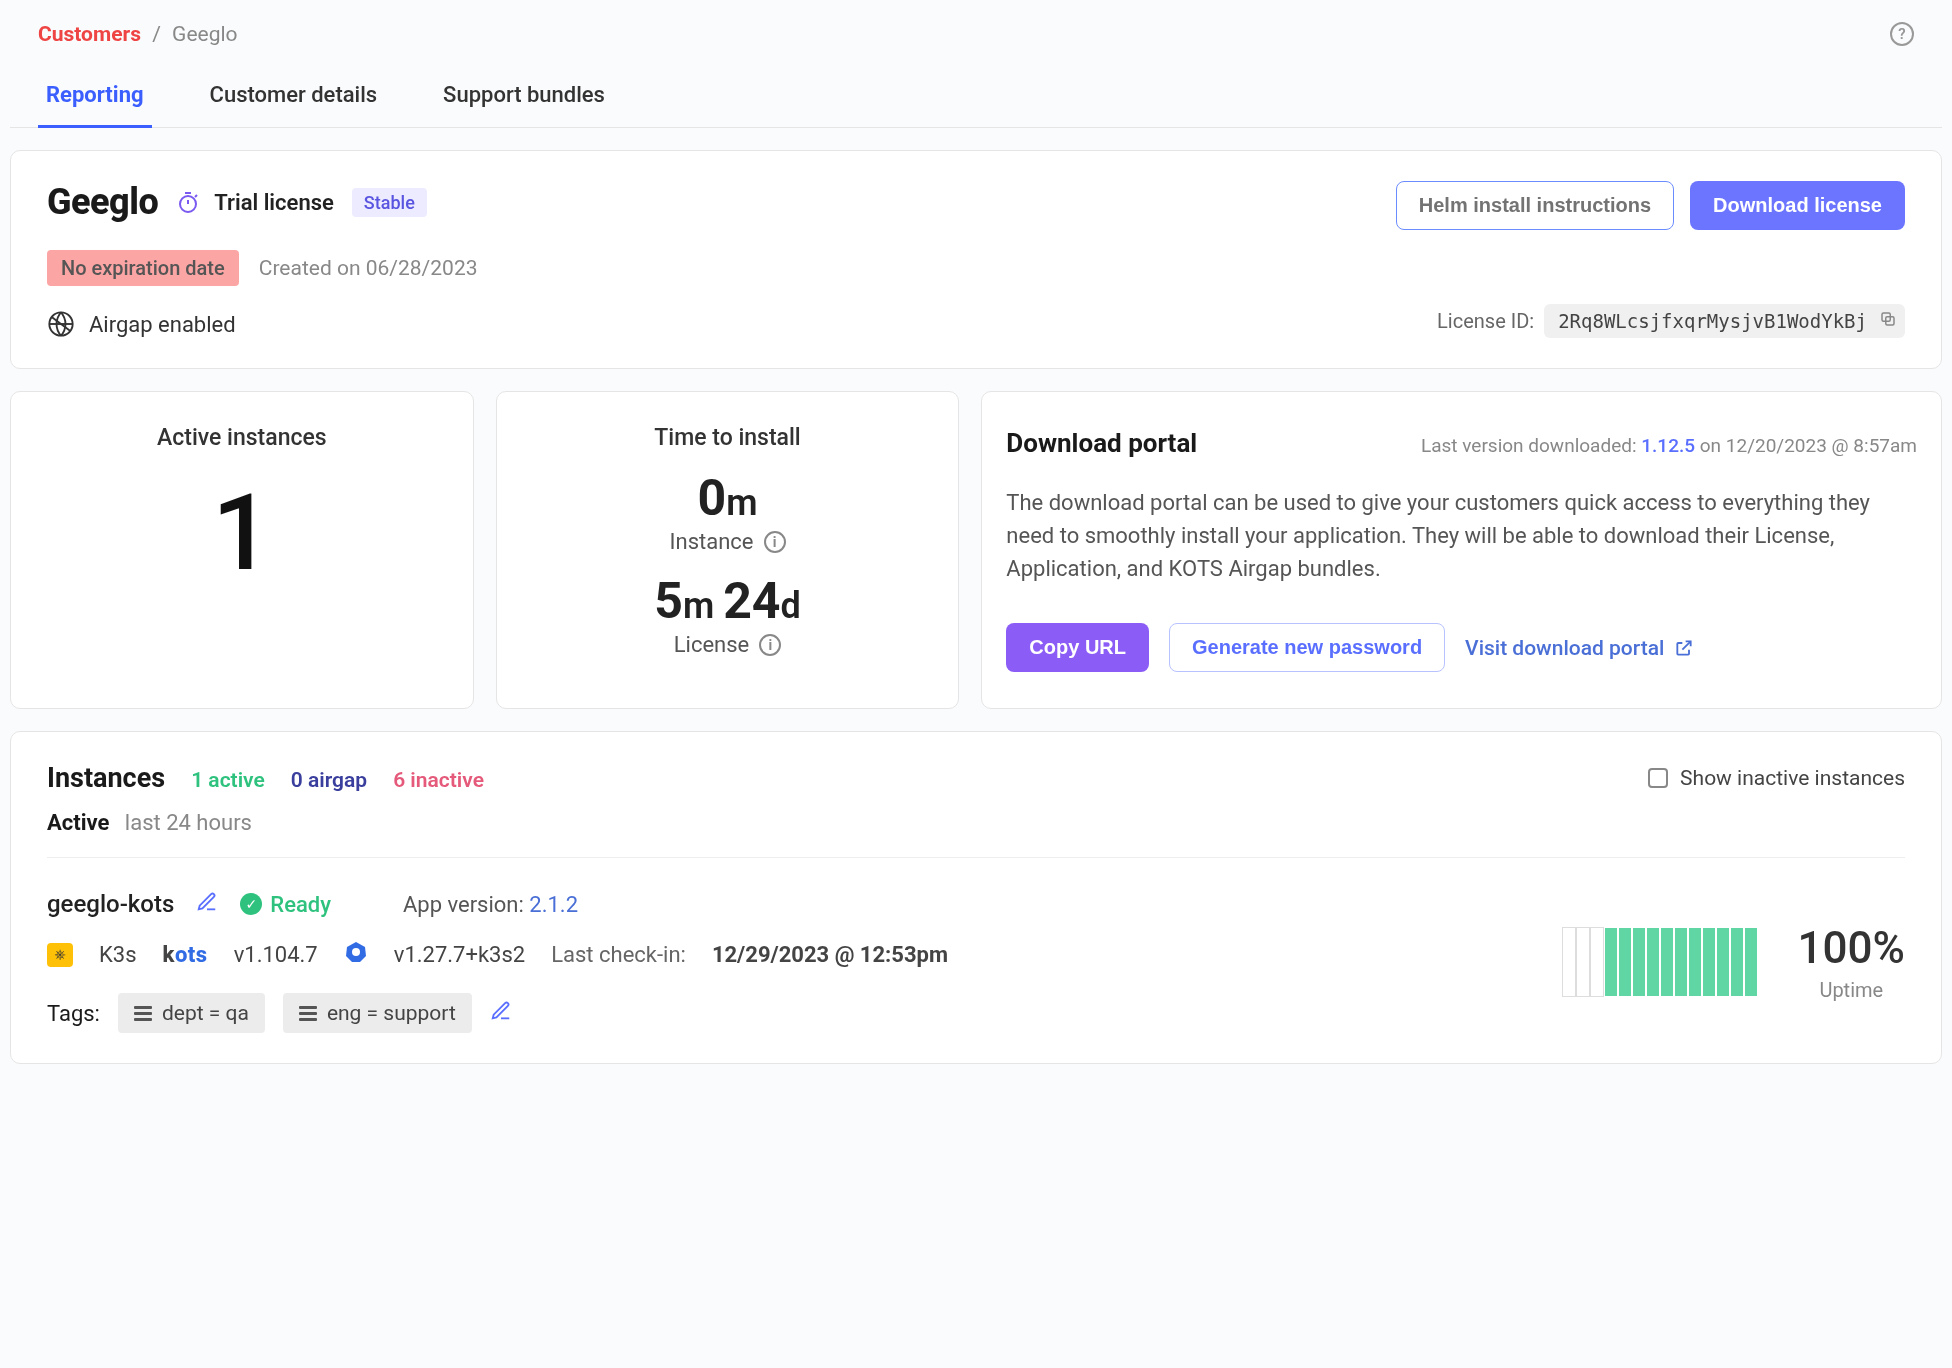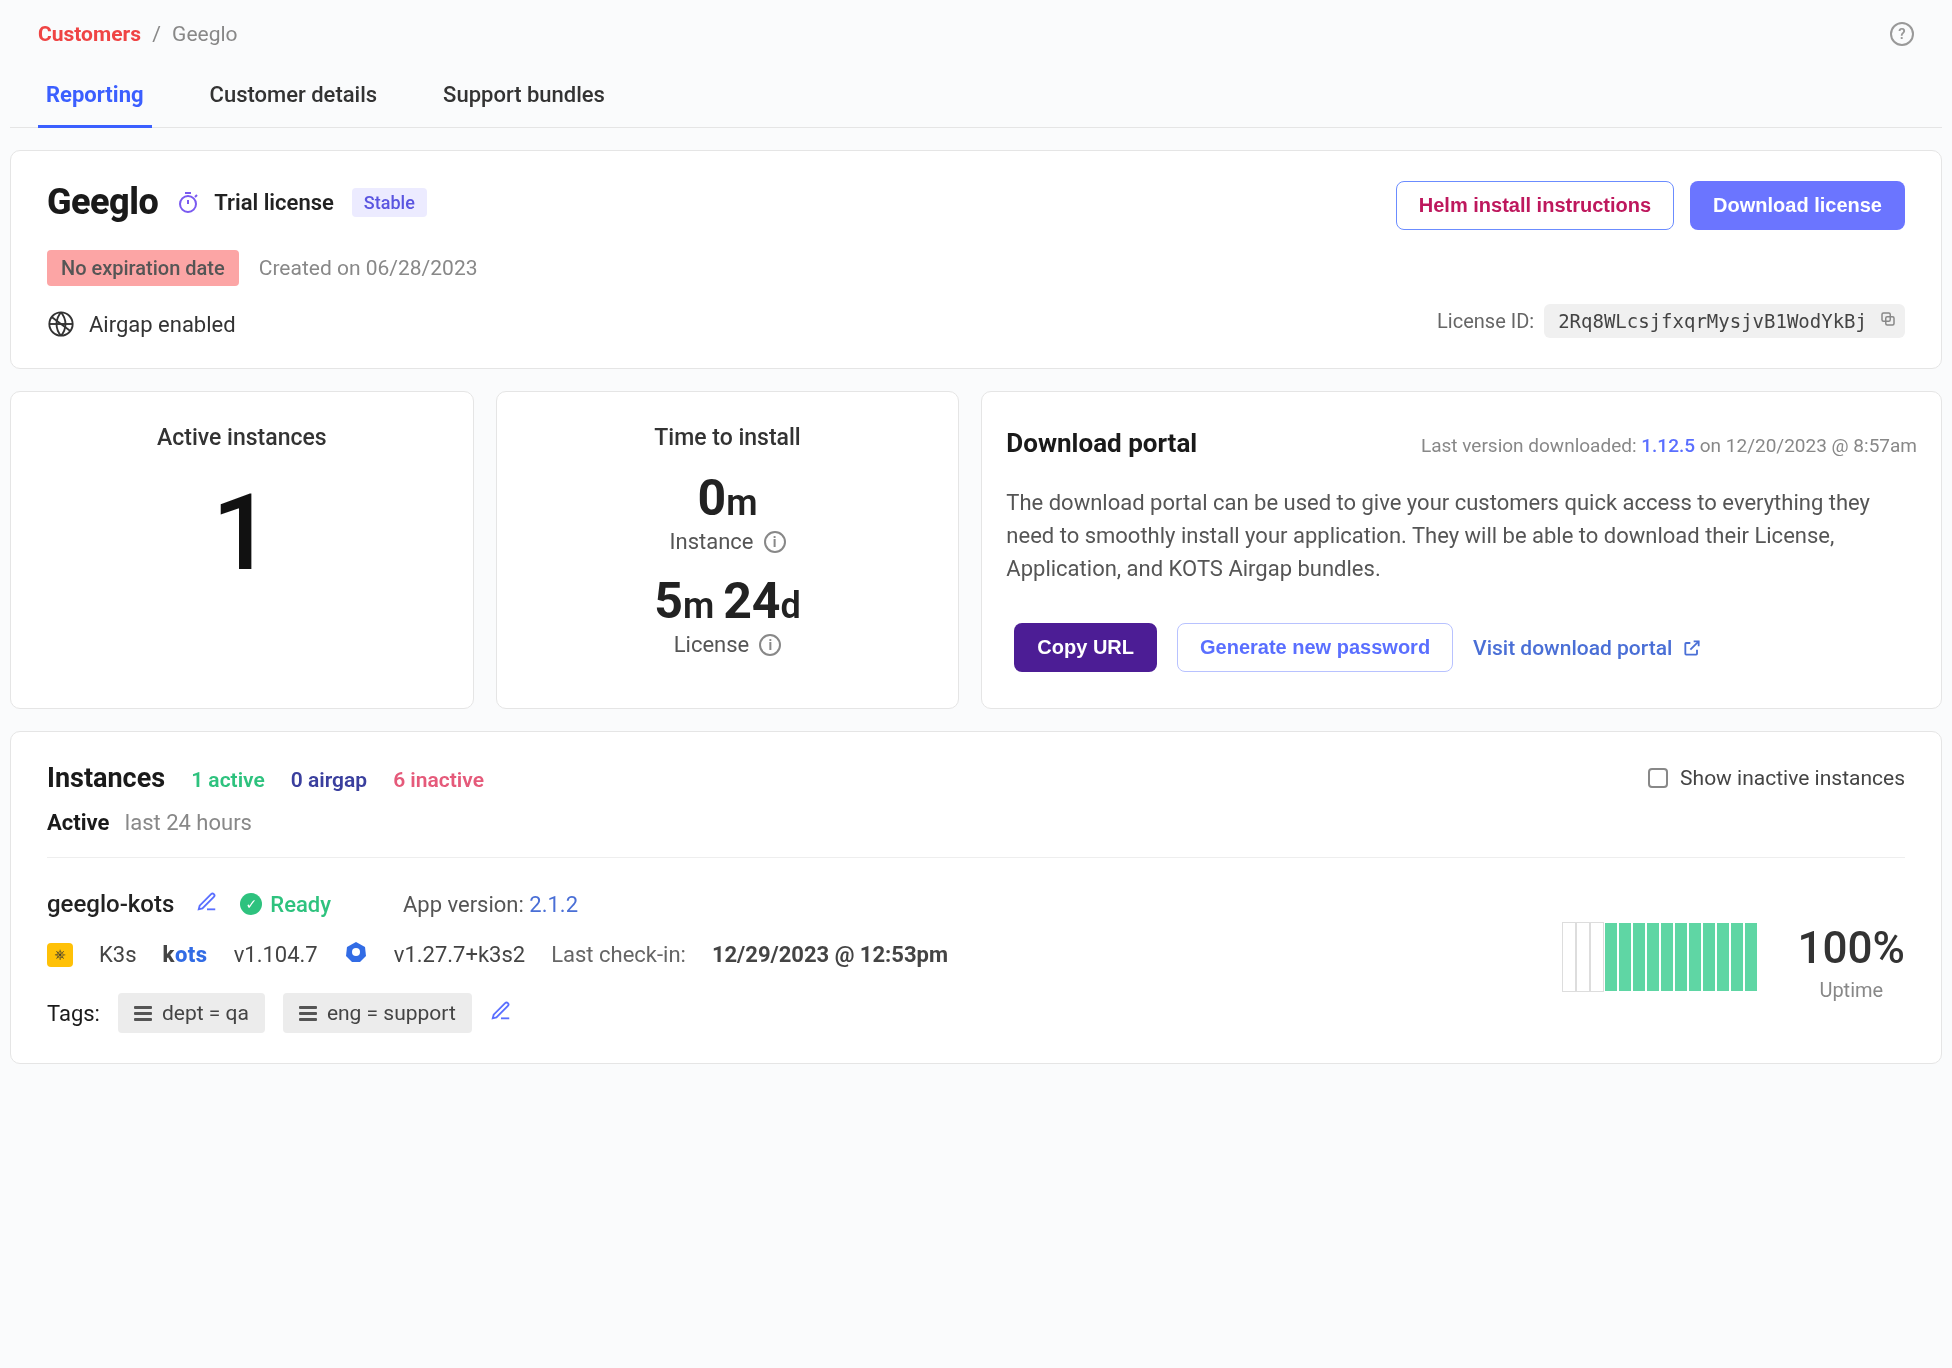--- a/index.html
+++ b/index.html
@@ -61,23 +61,23 @@
 .badge-stable {
   background: #ecebff; color: #5a55e0;
   padding: 4px 12px; border-radius: 4px;
   font-size: 18px; font-weight: 500;
 }
 .btn {
   font-size: 20px; font-weight: 600;
   padding: 12px 22px; border-radius: 8px;
   cursor: pointer; border: 1px solid transparent;
 }
-.btn-outline-blue { background:#fff; border:1px solid #6b8cff; color:#be185d; }
+.btn-outline-blue { background:#fff; border:1px solid #6b8cff; color:#737373; }
 .btn-blue { background:#6b75ff; color:#fff; }
-.btn-dark { background:#4c1d95; color:#fff;margin-left:8px; }
+.btn-dark { background:#8b5cf6; color:#fff; }
 .btn-outline-blue2 { background:#fff; border:1px solid #b8c2ff; color:#5a6fff; }
 .summary-actions { display:flex; gap:16px; }
 
 .meta-row { margin-top: 20px; display:flex; align-items:center; gap:20px; }
 .pill-grey {
   background:#fca5a5; color:#555;
   padding:6px 14px; border-radius:4px;
   font-size:20px; font-weight:500;
 }
 .created { color:#888; font-size:21px; }
@@ -169,21 +169,21 @@
 
 .tags-row { margin-top:24px; display:flex; align-items:center; gap:18px; font-size:22px;}
 .tag-chip {
   background:#ececec; border-radius:4px;
   padding:8px 16px; display:flex; align-items:center; gap:10px;
   font-size:21px; color:#444;
 }
 .tag-icon { display:flex; flex-direction:column; gap:3px; width:18px; }
 .tag-icon span { height:3px; background:#555; border-radius:1px; }
 
-.inst-right { display:flex; align-items:flex-start; gap:40px;margin-left:44px; }
+.inst-right { display:flex; align-items:center; gap:40px;margin-left:44px; }
 .uptime-bars { display:flex; gap:0; }
 .uptime-bars .bar { width:14px; height:70px; background:#5fd6a4; border:1px solid #fff; }
 .uptime-bars .bar.empty { background:#fff; border:1px solid #ddd; }
 .uptime-pct { font-size:44px; font-weight:500; color:#333; text-align:center;}
 .uptime-lbl { font-size:20px; color:#888; text-align:center; margin-top:4px;}
 
 </style>
 </head>
 <body>
 

